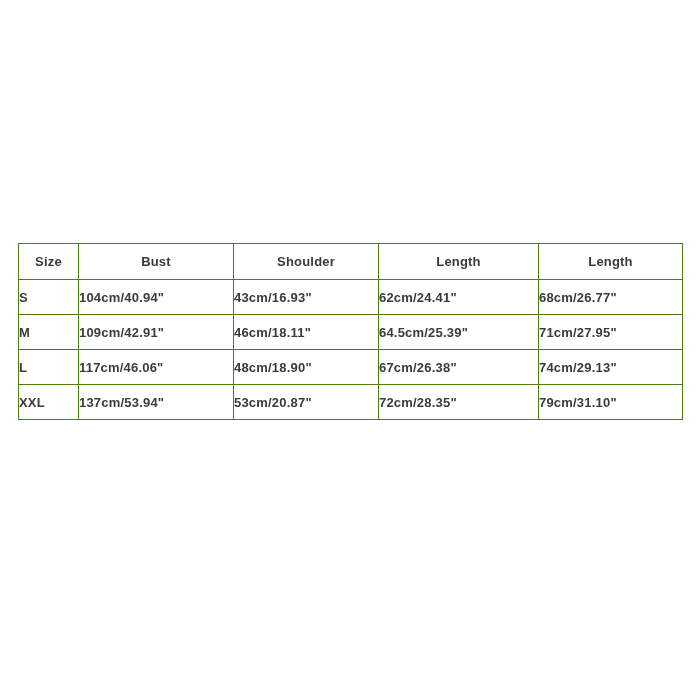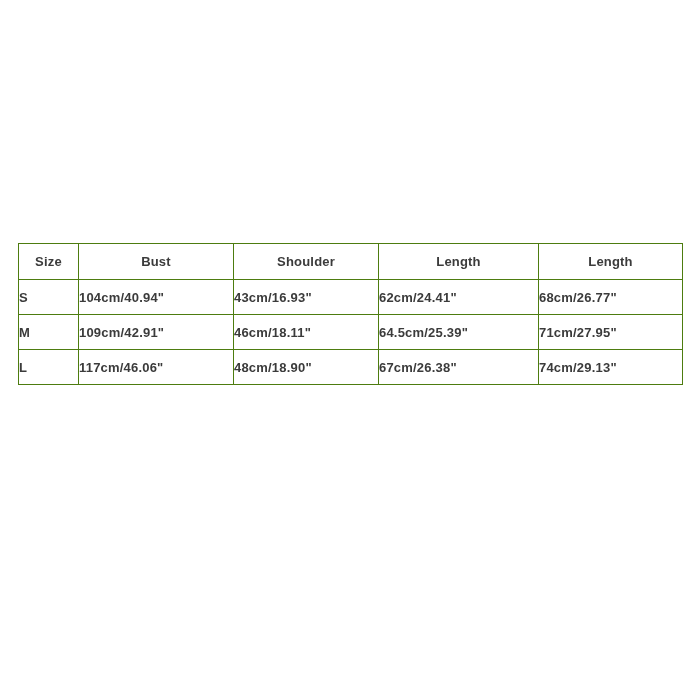--- a/index.html
+++ b/index.html
@@ -81,15 +81,22 @@
         <td>64.5cm/25.39"</td>
         <td>71cm/27.95"</td>
       </tr>
       <tr>
         <td>L</td>
         <td>117cm/46.06"</td>
         <td>48cm/18.90"</td>
         <td>67cm/26.38"</td>
         <td>74cm/29.13"</td>
       </tr>
+      <tr>
+        <td>XXL</td>
+        <td>137cm/53.94"</td>
+        <td>53cm/20.87"</td>
+        <td>72cm/28.35"</td>
+        <td>79cm/31.10"</td>
+      </tr>
     </tbody>
   </table>
 </div>
 
 </body></html>

